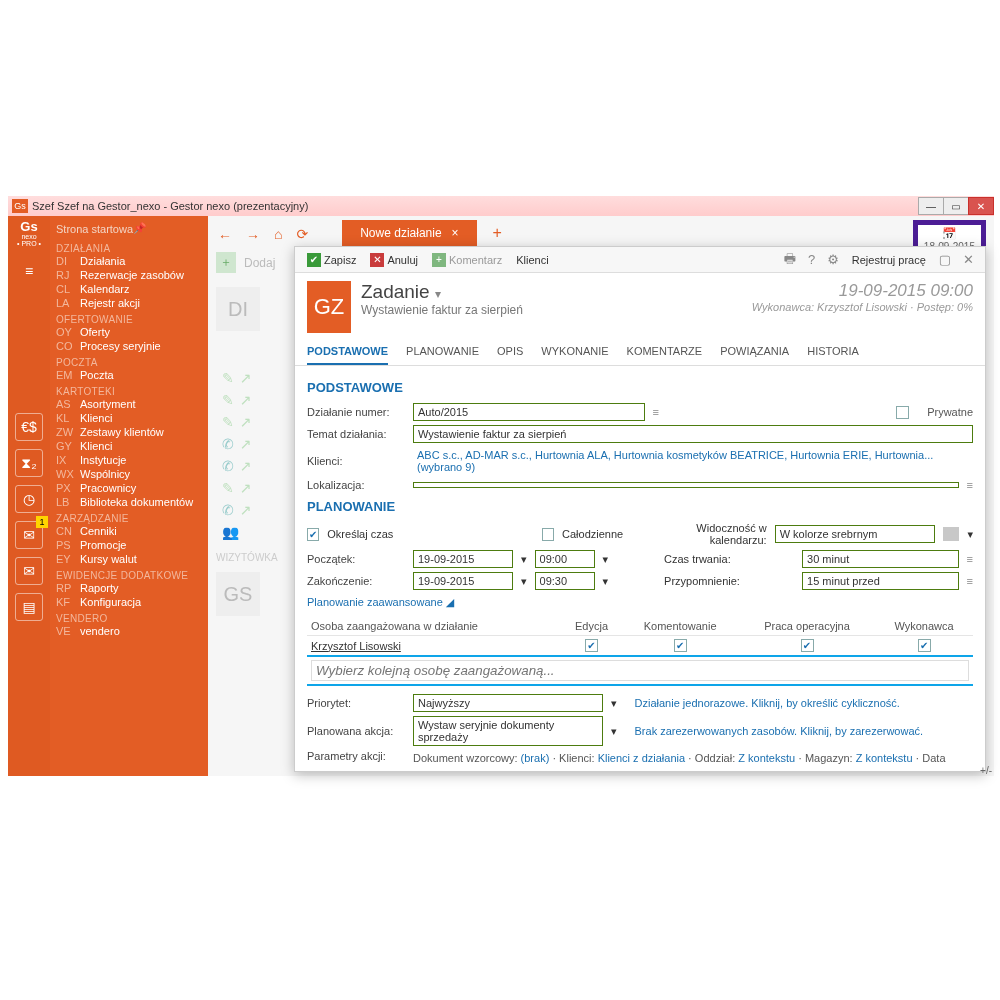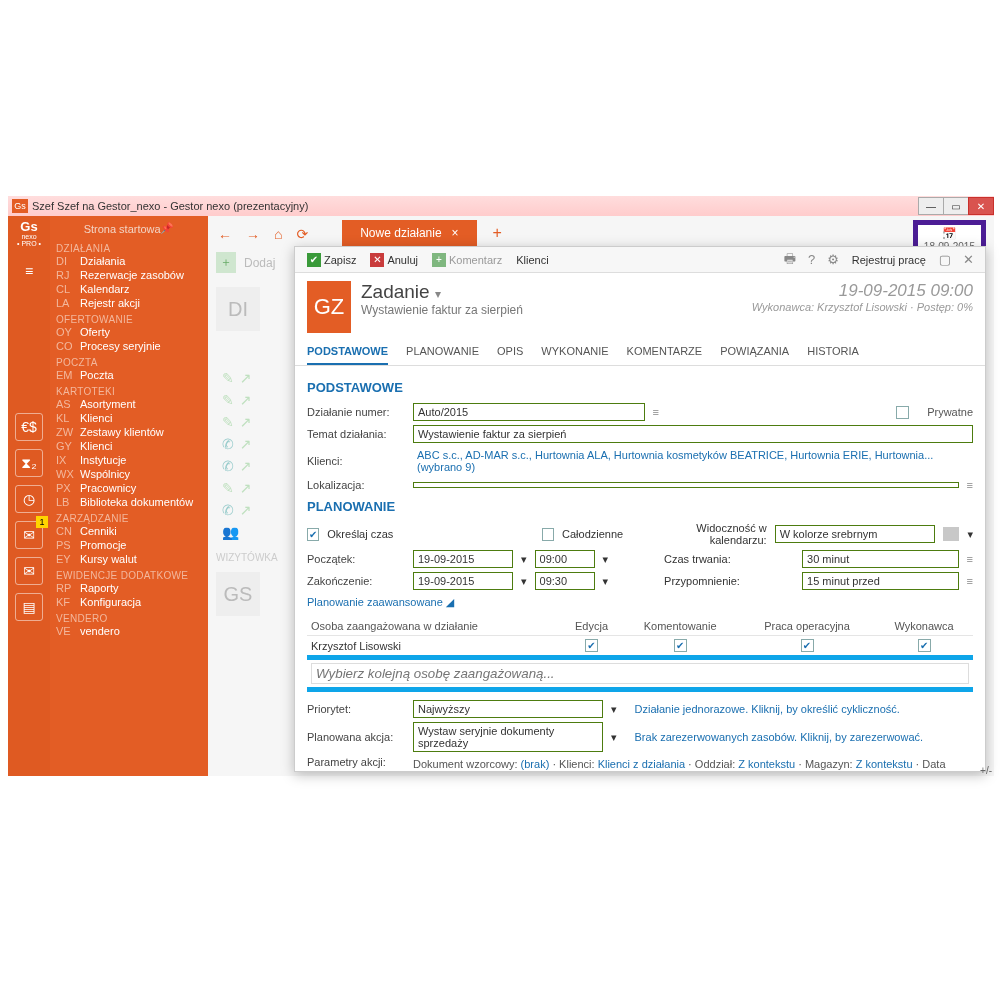--- a/index.html
+++ b/index.html
@@ -19,21 +19,21 @@
 .iconrail .logo { font-size:13px; font-weight:bold; line-height:1; text-align:center; margin-bottom:2px;}
 .iconrail .logo small { font-size:7px; font-weight:normal; display:block;}
 .iconrail .railicon { width:28px; height:28px; margin-top:8px; border:1px solid rgba(255,255,255,.5); border-radius:3px; display:flex; align-items:center; justify-content:center; font-size:14px; position:relative;}
 .iconrail .railicon.noborder{border:none;}
 .iconrail .badge1 { position:absolute; top:-6px; right:-6px; background:#ffd400; color:#000; font-size:9px; width:12px; height:12px; display:flex; align-items:center; justify-content:center; }
 
 .navlist { flex:1; padding:4px 0 4px 6px; overflow:hidden;}
 .navhead { color:#f3b79c; font-size:10px; margin-top:4px; letter-spacing:.3px;}
 .navitem { display:flex; gap:6px; padding:1px 0; color:#fff; }
 .navitem .code { color:#f3b79c; width:18px;}
-.startpage { display:flex; justify-content:center; align-items:center; color:#f3d4c4; padding:2px 6px 4px 0;}
+.startpage { display:flex; justify-content:flex-start; align-items:center; color:#f3d4c4; padding:2px 6px 4px 0;}
 
 .content { flex:1; position:relative; background:#f6f6f6; }
 .tabbar { height:30px; display:flex; align-items:flex-end; padding-left:6px; gap:6px; }
 .tabbar .navarrow { color:#e35d25; font-size:14px; padding:4px; }
 .tabbar .tab { background:#e35d25; color:#fff; padding:6px 18px; font-size:12px; position:relative; }
 .tabbar .tab::after{content:"";position:absolute;bottom:-6px;left:50%;margin-left:-6px;border:6px solid transparent;border-top-color:#e35d25;}
 .tabbar .tabx { color:#fff; margin-left:10px; }
 .tabbar .plus { color:#e35d25; font-size:16px; padding:4px 10px;}
 .datebox { position:absolute; right:8px; top:4px; border:5px solid #4c1d95; padding:2px 6px; font-size:10px; color:#666; text-align:center; background:#fff;}
 .datebox::before{content:"📅"; display:block; font-size:12px;}
@@ -67,21 +67,21 @@
 .frow .val, .frow input, .frow select{ flex:1; border:1px solid #4d7c0f; background:#fff; padding:2px 4px; font-size:11px; color:#333;}
 .frow .linkval{ flex:1; background:#fff; padding:2px 4px; color:#1a6fb0;}
 .frow .after{ width:56px; text-align:right; color:#555;}
 .chk{ width:13px;height:13px; border:1px solid #8aa; display:inline-flex; align-items:center; justify-content:center; color:#1a6fb0; font-size:10px;}
 .muted{color:#999;}
 a.lk{color:#1a6fb0; text-decoration:none;}
 
 .ptable{ width:100%; border-collapse:collapse; margin-top:4px; font-size:11px;}
 .ptable th{ color:#555; font-weight:normal; padding:3px 4px; text-align:center; border-bottom:1px solid #e5e5e5;}
 .ptable th:first-child{text-align:left;}
-.ptable td{ padding:3px 4px; text-align:center; border-bottom:5px solid #0ea5e9;}
+.ptable td{ padding:3px 4px; text-align:center; border-bottom:2px solid #0ea5e9;text-decoration:underline;}
 .ptable td:first-child{text-align:left;}
 
 .params{ line-height:1.5; color:#555;} .params a{color:#1a6fb0;}
 
 .iconcol { position:absolute; left:6px; top:118px; display:flex; flex-direction:column; gap:6px;}
 .iconcol div{ display:flex; gap:6px; color:#bfe0bf; font-size:14px;}
 .plusminus{position:absolute; right:2px; bottom:0; font-size:10px; color:#666;}
 </style>
 </head>
 <body>

